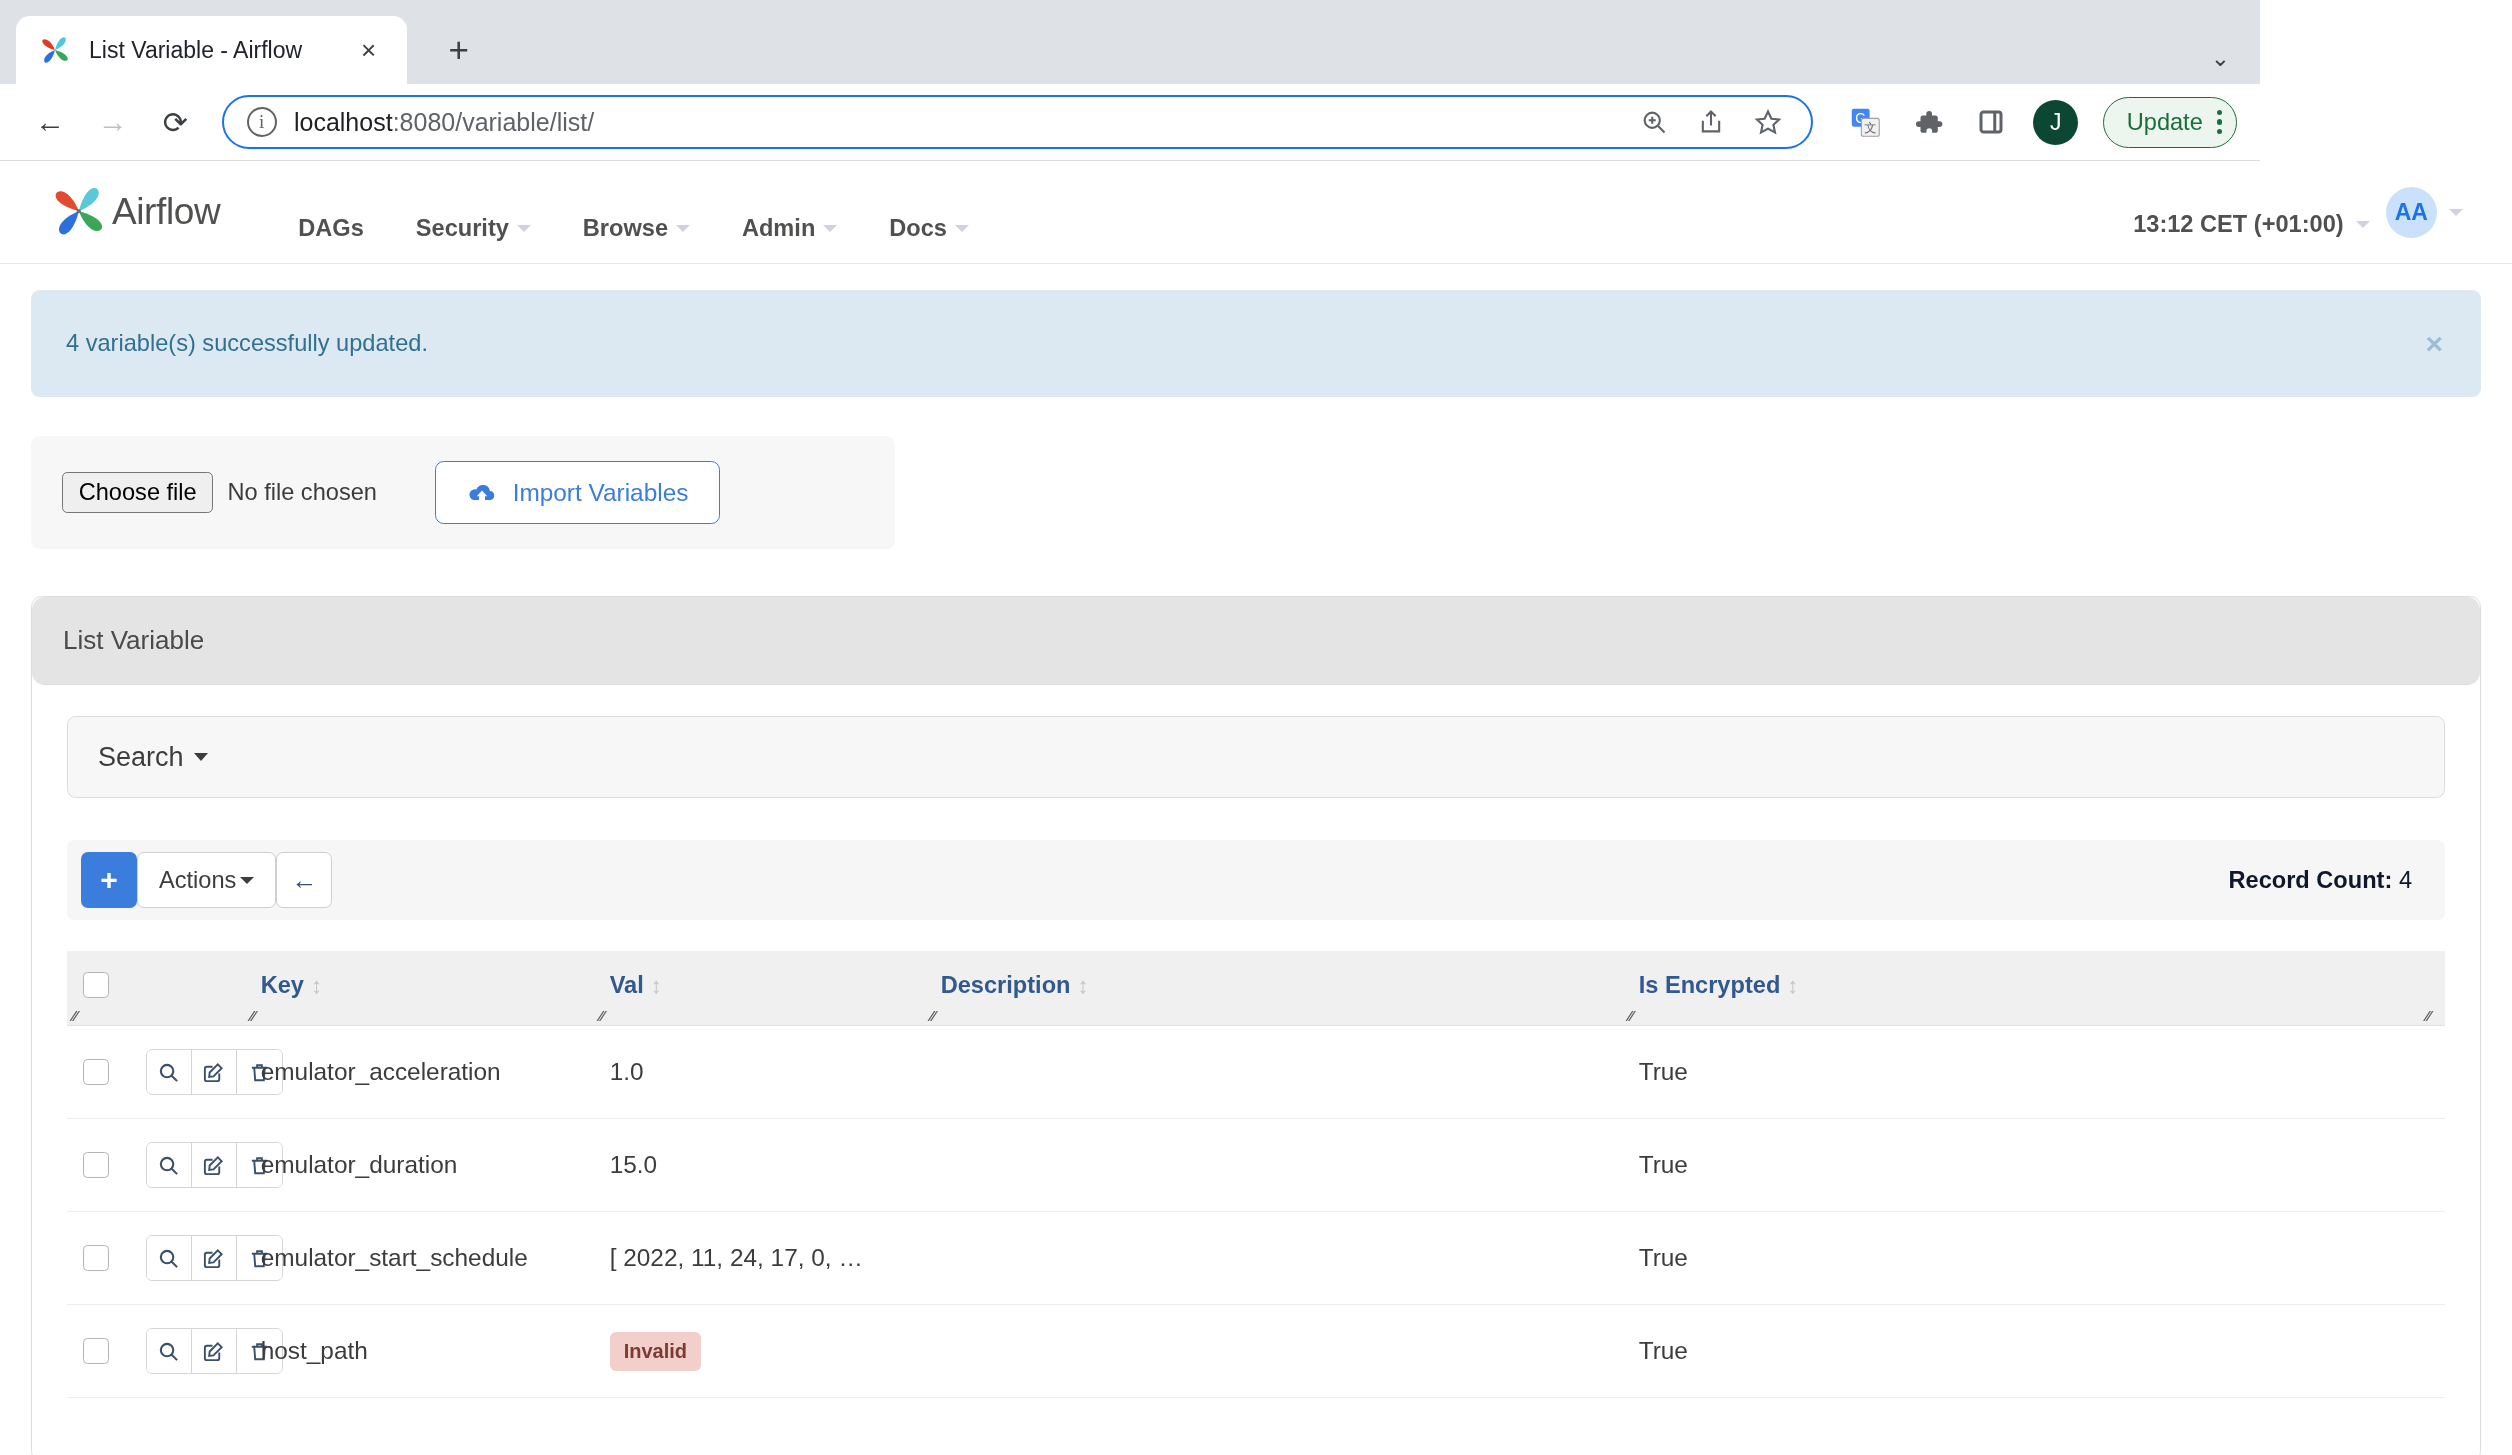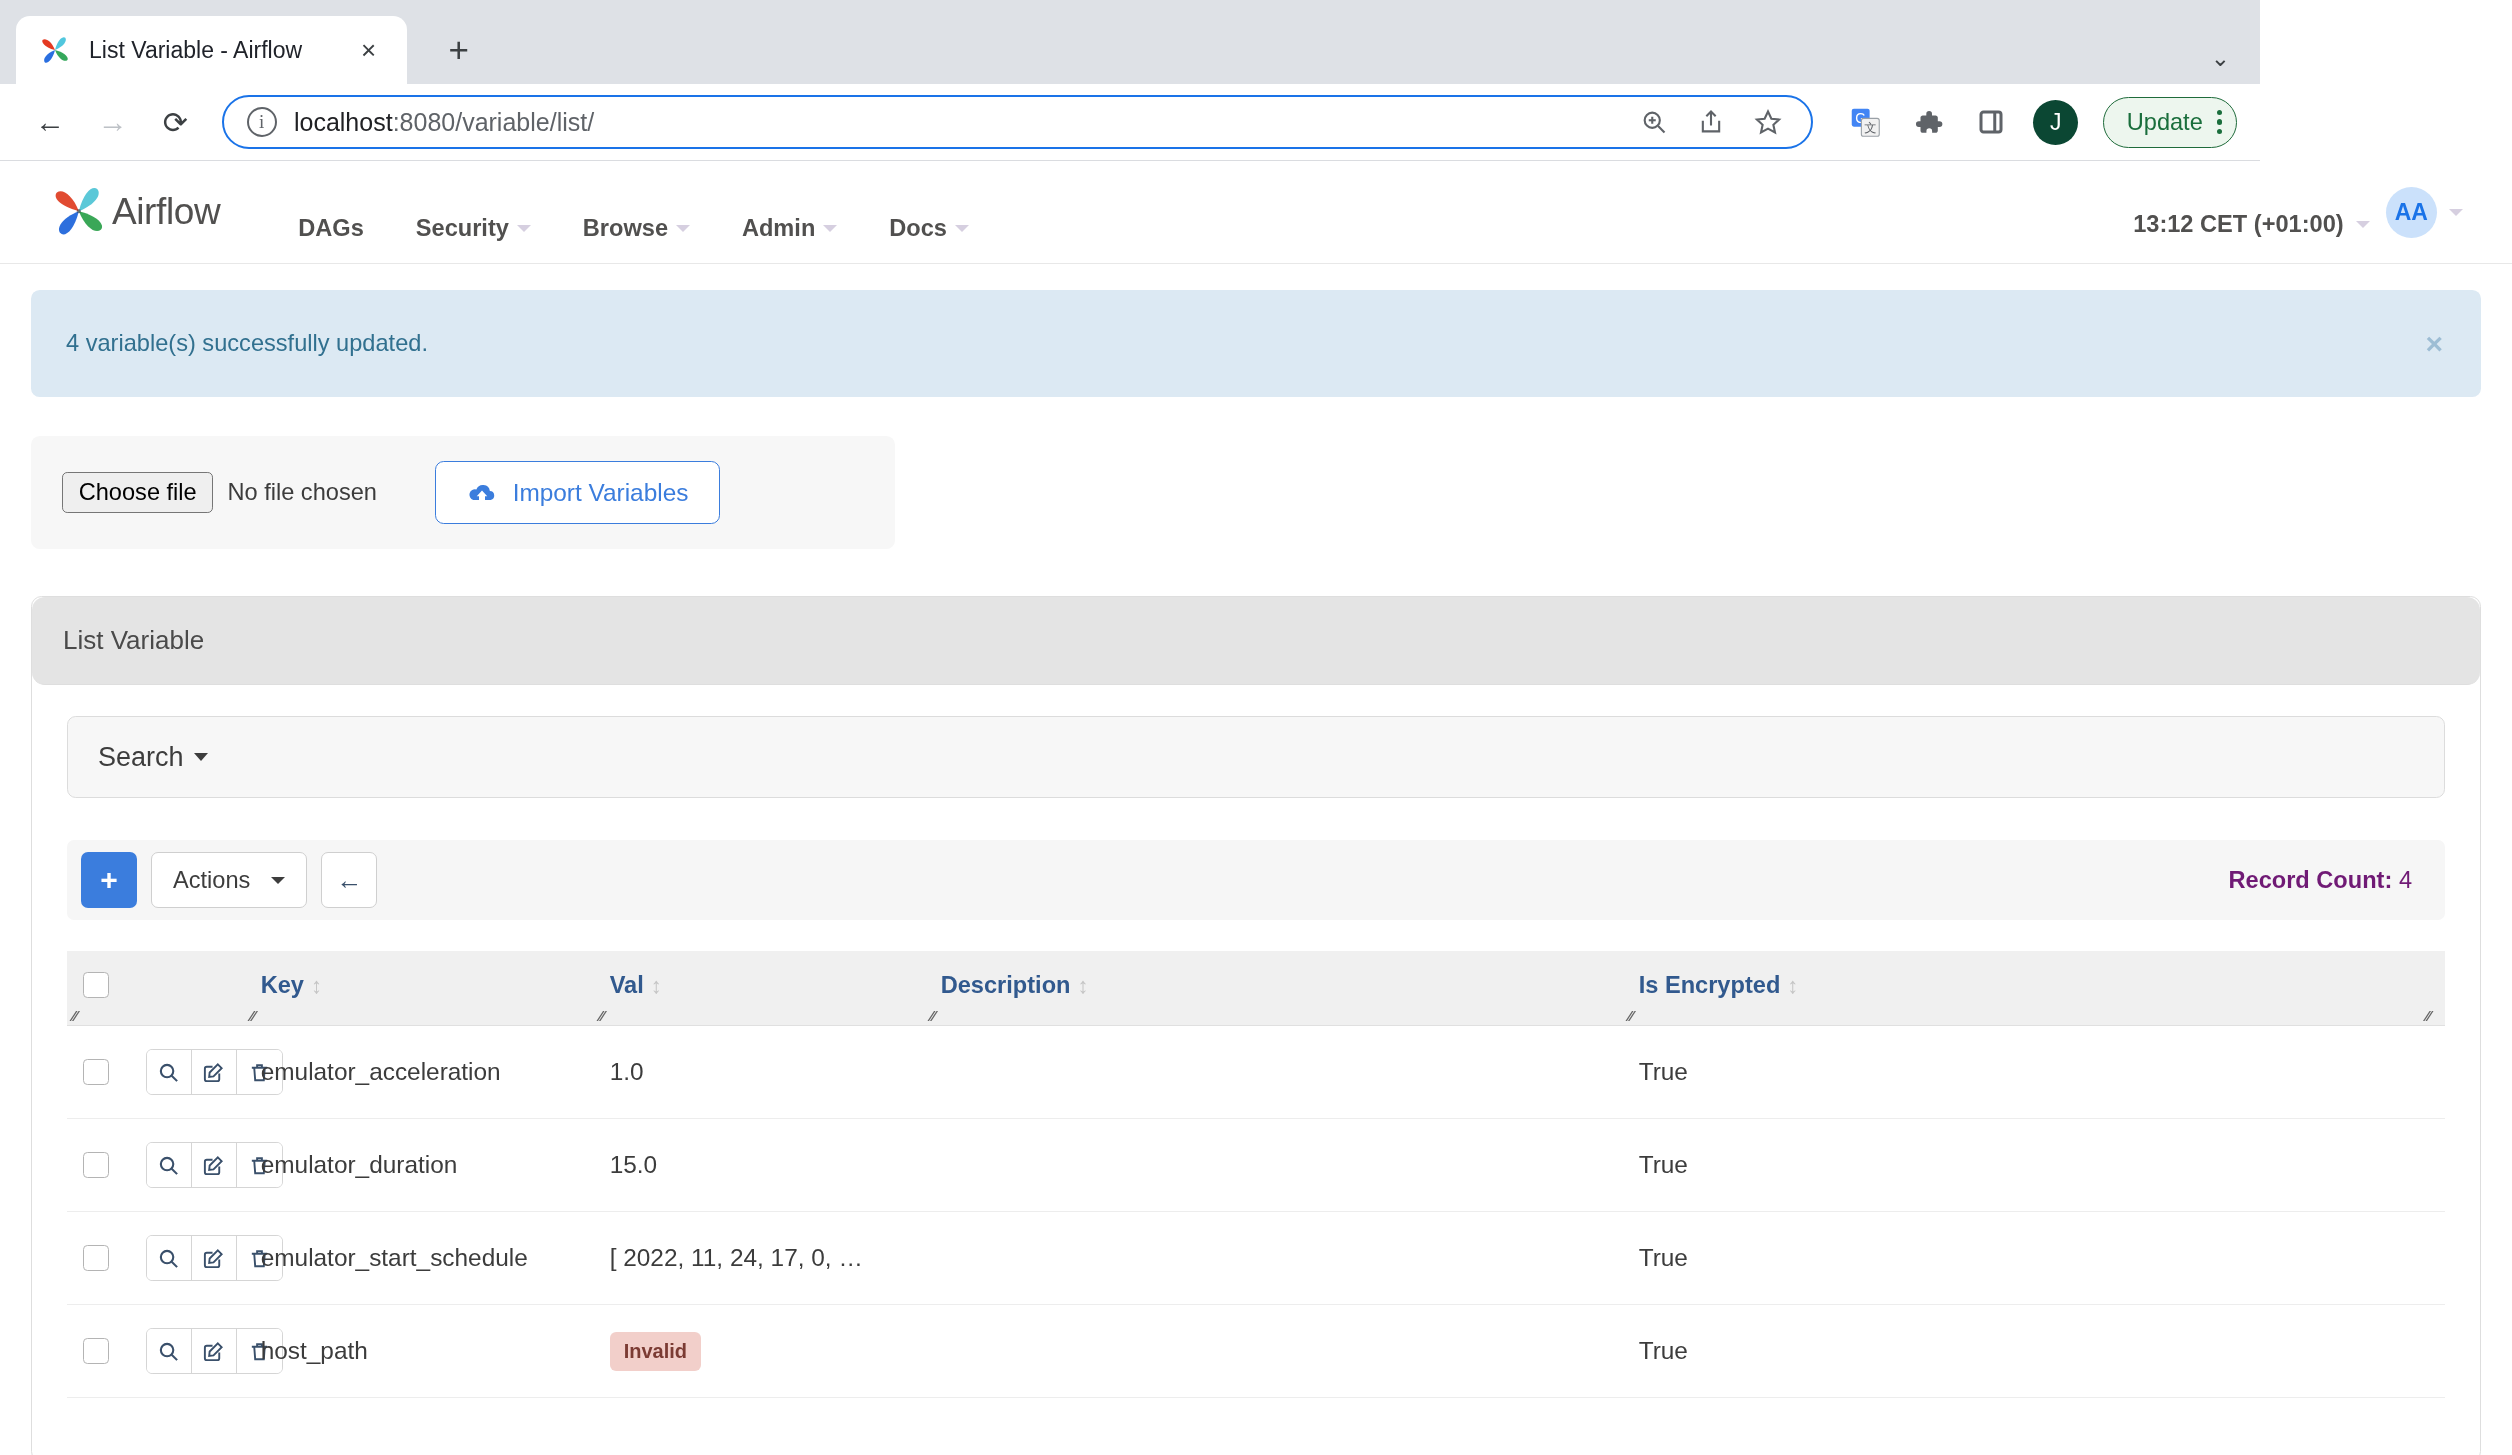--- a/index.html
+++ b/index.html
@@ -162,25 +162,25 @@
     display: flex; align-items: center; padding: 12.2px 14px; min-height: 80px;
   }
   .btn-add {
     background: #3b7ddd; color: #fff; border-radius: 7px;
     width: 56px; height: 56px; display: flex; align-items: center;
     justify-content: center; font-size: 30px; font-weight: bold;
   }
   .btn-outline {
     background: #fff; border: 0.9px solid #cfcfcf; border-radius: 7px;
     height: 56px; display: flex; align-items: center; justify-content: center;
-    padding: 0 21px; font-size: 23.6px; color: #3d3d3d; gap: 21px; margin-left: 14px;
+    padding: 0 21px; font-size: 23.6px; color: #3d3d3d; gap: 4px; margin-left: 0;
   }
   .btn-outline .caret { border-top-color: #3d3d3d; }
   .btn-icon-only { width: 56px; padding: 0; color: #3a506b; font-size: 26px; }
-  .record-count { margin-left: auto; font-size: 23.6px; color: #701a75; padding-right: 19px; }
+  .record-count { margin-left: auto; font-size: 23.6px; color: #0f172a; padding-right: 19px; }
   .record-count b { font-weight: bold; }
 
   table.data { width: 100%; border-collapse: collapse; margin-top: 31px; table-layout: fixed; }
   table.data th {
     background: #f0f0f0; text-align: left; vertical-align: top;
     padding: 21px 15.7px 26px 15.7px; position: relative;
     font-size: 23.6px; color: #31598e; font-weight: bold;
     border-bottom: 0.9px solid #e0e0e0;
   }
   table.data th .resize-handle {

